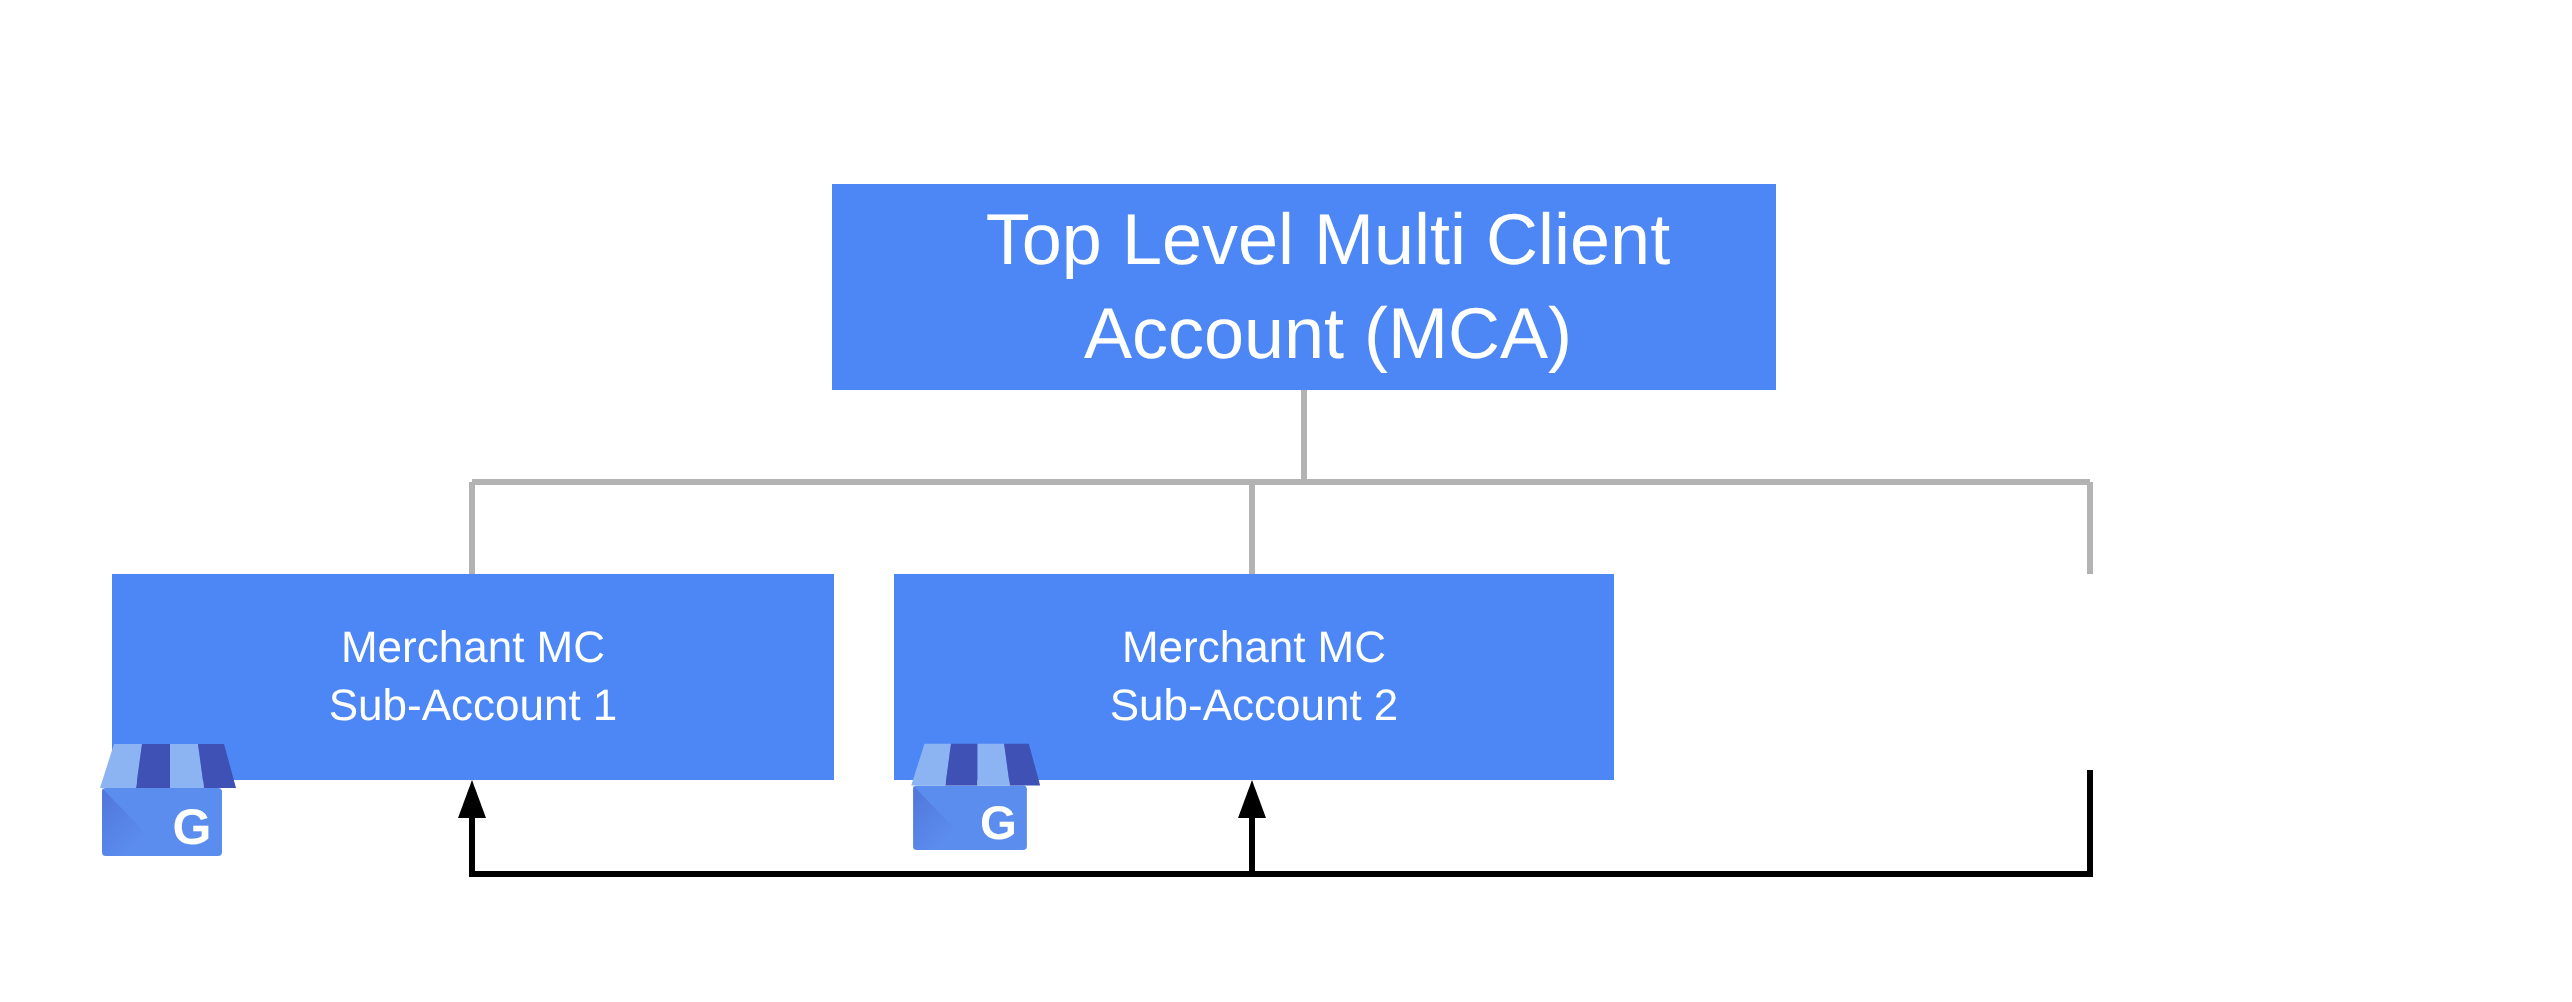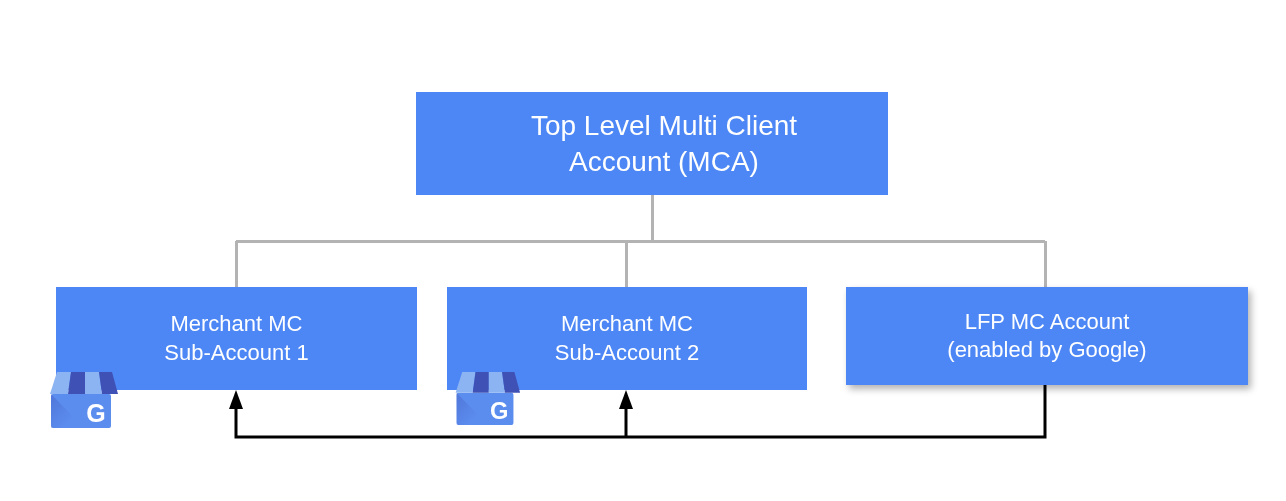--- a/index.html
+++ b/index.html
@@ -31,21 +31,21 @@
   }
   .node-label {
     white-space: pre-line;
     display: block;
   }
   #node-top {
     left: 416px;
     top: 92px;
     width: 472px;
     height: 103px;
-    font-size: 28px;
+    font-size: 36px;
     padding-left: 32px;
   }
   #node-sub1 {
     left: 56px;
     top: 287px;
     width: 361px;
     height: 103px;
     font-size: 22px;
   }
   #node-sub2 {
@@ -98,24 +98,20 @@
   <div class="node" id="node-sub1">
     <span class="node-label">Merchant MC
 Sub-Account 1</span>
   </div>
 
   <div class="node" id="node-sub2">
     <span class="node-label">Merchant MC
 Sub-Account 2</span>
   </div>
 
-  <div class="node" id="node-lfp">
-    <span class="node-label">LFP MC Account
-(enabled by Google)</span>
-  </div>
 
   <svg class="gmb-icon" style="left:44px; top:370px;" width="74" height="58" viewBox="0 0 74 58" xmlns="http://www.w3.org/2000/svg">
     <defs>
       <linearGradient id="shade1" x1="0" y1="0" x2="1" y2="1">
         <stop offset="0%" stop-color="#3f51b5" stop-opacity="0.38"></stop>
         <stop offset="70%" stop-color="#3f51b5" stop-opacity="0"></stop>
       </linearGradient>
     </defs>
     <rect x="7" y="24" width="60" height="34" rx="2" fill="#5b8def"></rect>
     <path d="M7 24 L 40 58 L 7 58 Z" fill="url(#shade1)"></path>

